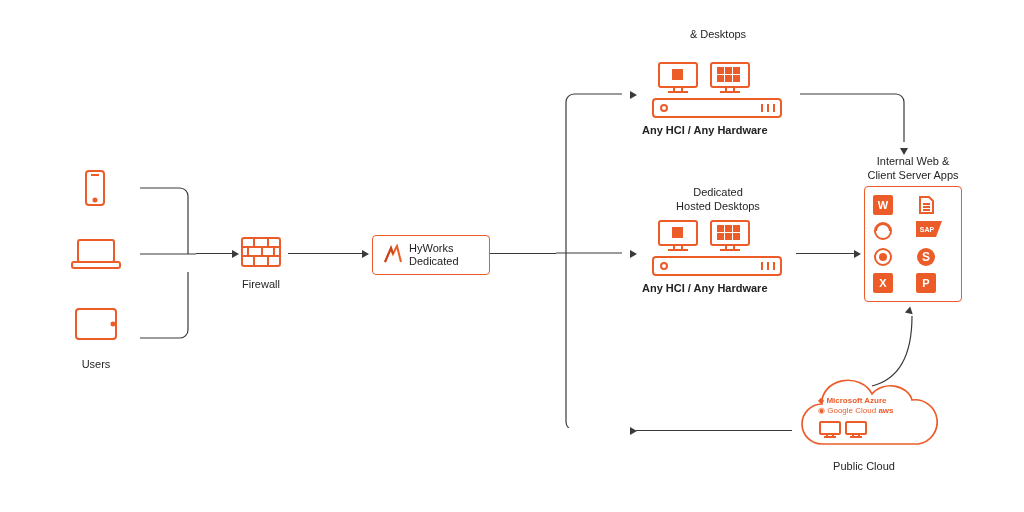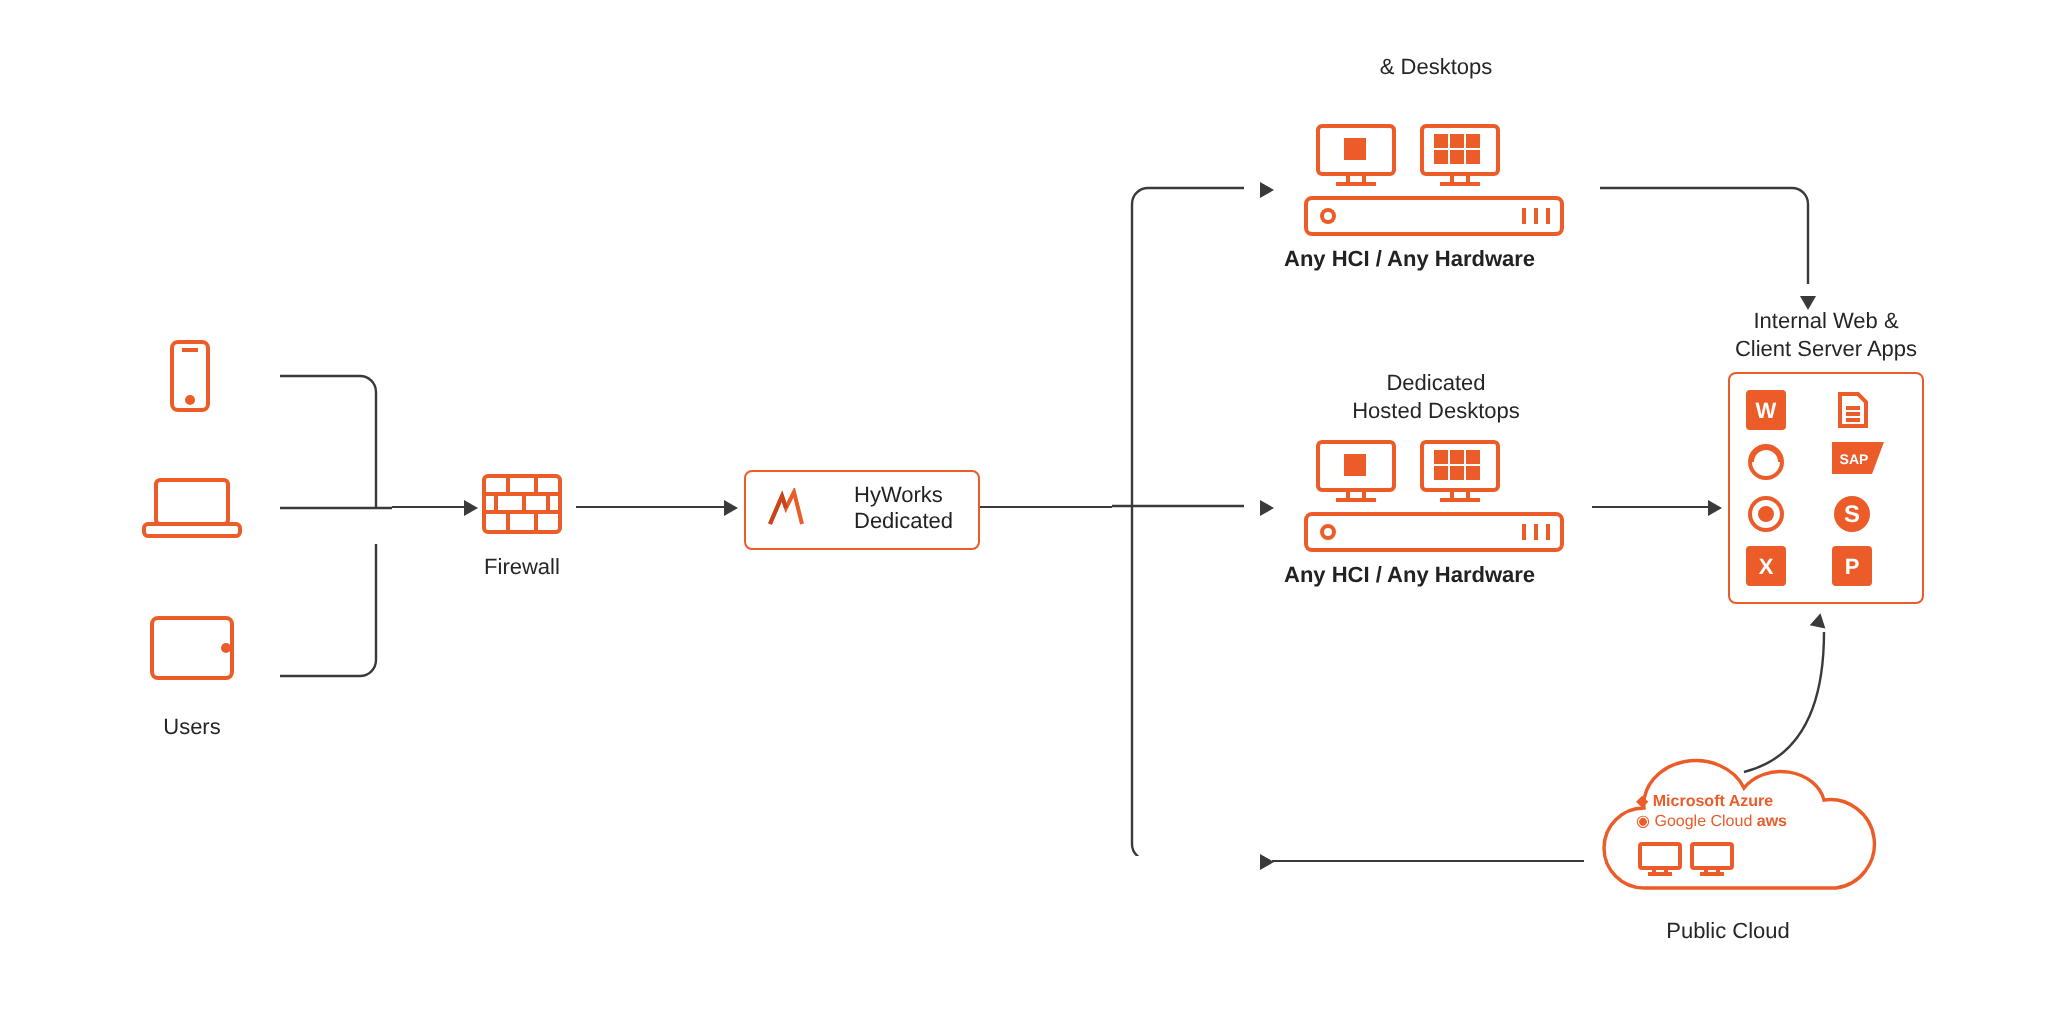--- a/index.html
+++ b/index.html
@@ -57,21 +57,21 @@
 <div class="node-label" style="left:230px;top:278px;width:62px">Firewall</div>
 
 <div class="arrow-line" style="left:288px;top:253px;width:74px"></div>
 <div class="arrow-head" style="left:362px;top:250px"></div>
 
 <div class="box" style="left:372px;top:235px;width:118px;height:40px;display:flex;align-items:center">
   <svg style="margin-left:8px" width="22" height="22">
       <path d="M4 18 L10 4 L12 10 L16 2 L20 18" stroke="#EC5C29" stroke-width="2" fill="none"></path>
       <path d="M4 18 L10 4 L12 10" stroke="#c9441b" stroke-width="2" fill="none"></path>
     </svg>
-  <div style="margin-left:24px;line-height:1.15">
+  <div style="margin-left:6px;line-height:1.15">
     <div>HyWorks</div>
     <div>Dedicated</div>
   </div>
 </div>
 
 <div class="arrow-line" style="left:490px;top:253px;width:66px"></div>
 
 <svg style="position:absolute;left:556px;top:90px" width="80" height="338" fill="none" stroke="#3a3a3a" stroke-width="1.2">
   <path d="M0 163 h10 M10 12 v320 M10 12 a8 8 0 0 1 8 -8 h48 M10 163 h56 M10 332 a8 8 0 0 0 8 8 h48"></path>
 </svg>

